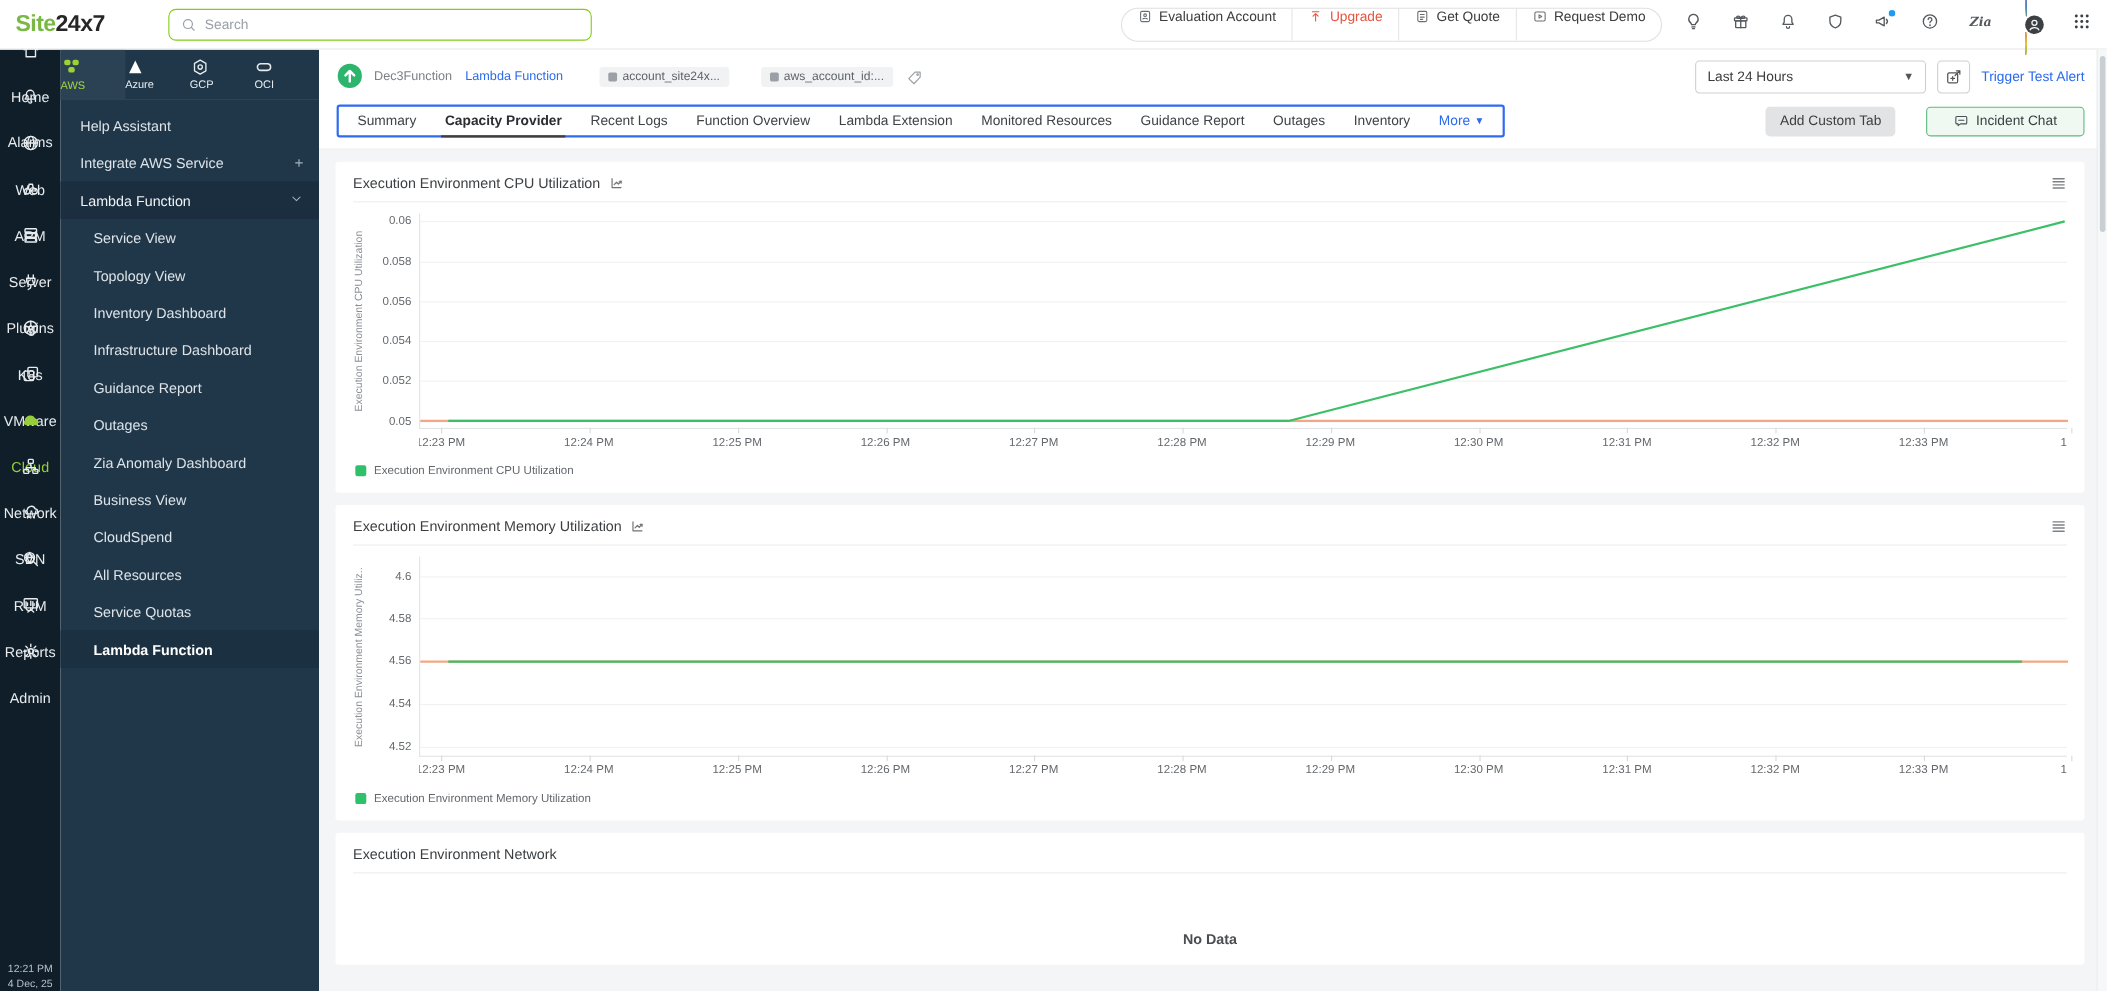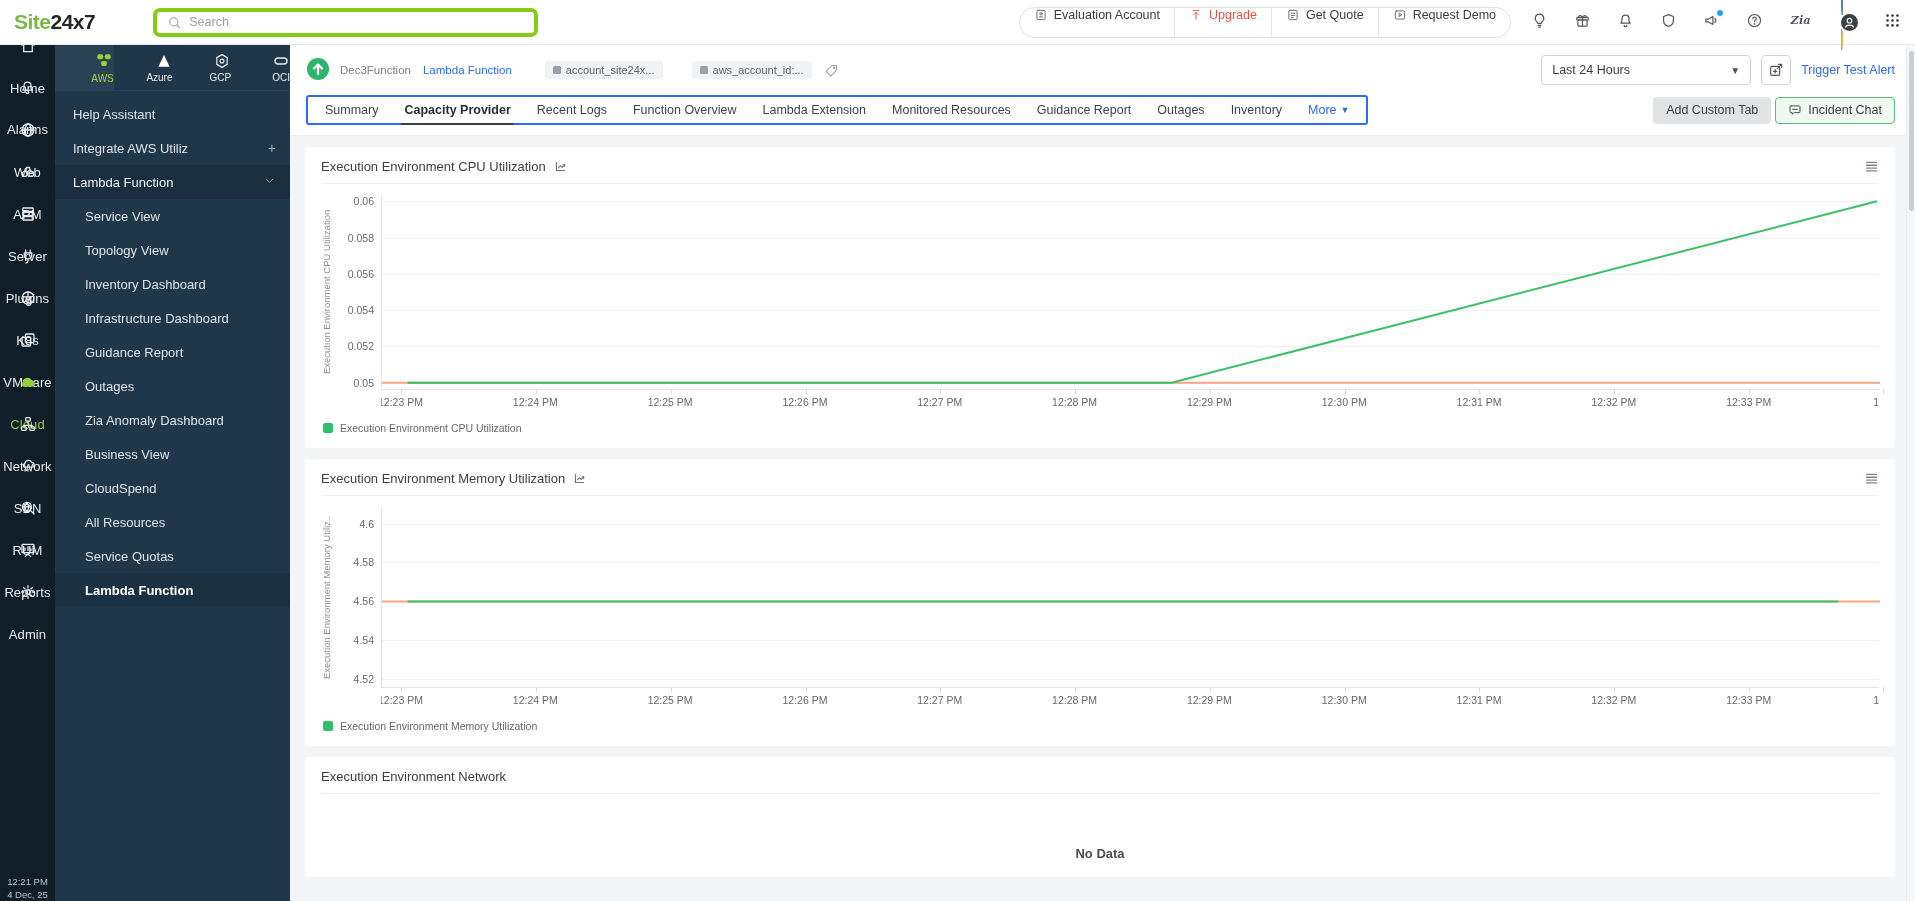--- a/index.html
+++ b/index.html
@@ -5,21 +5,21 @@
   * { margin:0; padding:0; box-sizing:border-box; }
   html,body { width:1915px; height:901px; overflow:hidden; background:#fff;
     font-family:"Liberation Sans", sans-serif; }
   .icon svg { display:block; }
 
   
   .topbar { position:absolute; left:0; top:0; width:1915px; height:45px; background:#fff;
     border-bottom:1px solid #e9e9e9; display:flex; align-items:center; z-index:5; }
   .logo { margin-left:14px; font-size:21px; font-weight:bold; letter-spacing:-0.5px; }
   .logo .lg { color:#79b943; } .logo .ld { color:#262626; }
-  .searchbox { margin-left:58px; width:385px; height:29px; border:4px solid #84cc16; border-radius:7px;
+  .searchbox { margin-left:58px; width:385px; height:29px; border:1px solid #84cc16; border-radius:7px;
     display:flex; align-items:center; padding:0 10px; color:#9aa0a6; }
   .searchbox input { border:none; outline:none; flex:1; font-size:12.5px; margin-left:7px;
     font-family:"Liberation Sans",sans-serif; color:#333; background:transparent; }
   .searchbox input::placeholder{ color:#9aa0a6; }
   .pillgroup { margin-left:auto; display:flex; align-items:center; border:1px solid #e0e0e0;
     border-radius:17px; height:31px; overflow:hidden; }
   .pill { display:flex; gap:6px; padding:0 14px; font-size:12.5px; color:#3c3c3c;
     height:100%; cursor:pointer; }
   .pill + .pill { border-left:1px solid #e6e6e6; }
   .pill .icon { color:#6b6f73; }
@@ -37,21 +37,21 @@
     display:flex; flex-direction:column; align-items:stretch; }
   .rail-item { height:42px; display:flex; flex-direction:column; align-items:center; justify-content:center;
     color:#e8ecef; cursor:pointer; gap:2px; }
   .rail-item .lbl { font-size:13px; letter-spacing:0.1px;margin-top:24px; }
   .rail-item.active { color:#96ce3b; }
   .rail-clock { margin-top:auto; text-align:center; color:#b9c2c9; font-size:9.5px; line-height:13px; }
 
   
   .sidepanel { position:absolute; left:55px; top:45px; bottom:0; width:235px; background:#203749; }
   .cloudtabs { display:flex; height:46px; border-bottom:1px solid #2c4356; }
-  .cloudtab { flex:1; display:flex; flex-direction:column; align-items:flex-end; justify-content:center;
+  .cloudtab { flex:1; display:flex; flex-direction:column; align-items:flex-start; justify-content:center;
     gap:2px; color:#e7ecef; font-size:10px; cursor:pointer; }
   .cloudtab.active { background:#2a4254; color:#a5d63c; }
   .menu { padding-top:6px; }
   .menu-item { height:34px; display:flex; align-items:center; padding:0 14px 0 18px; font-size:13px;
     color:#dde3e8; cursor:pointer; }
   .menu-item .trail { margin-left:auto; color:#9fb0bc; font-size:14px; }
   .menu-item.group { background:#1a2e3f; color:#eef2f5; }
   .menu-item.sub { padding-left:30px; }
   .menu-item.active { font-weight:bold; color:#fff; background:#1b3040; }
 
@@ -83,21 +83,21 @@
     background:#fff; height:30px; padding:0 4px; position:relative; }
   .tab { position:relative; padding:0 13px; font-size:12.5px; color:#3f4347; cursor:pointer;
     height:100%; display:flex; align-items:center; white-space:nowrap; }
   .tab.active { font-weight:bold; color:#2b2e31; }
   .tab.active::after { content:""; position:absolute; left:10px; right:10px; bottom:-2px; height:2.5px; background:#3c3f42; }
   .tab.more { color:#2b6bed; gap:4px; }
   .mh-row3 .spacer { flex:1; }
   .btn-gray { background:#e2e3e5; border:none; border-radius:4px; height:27px; padding:0 13px;
     font-size:12.5px; color:#3c3f42; font-family:"Liberation Sans",sans-serif; cursor:pointer; }
   .btn-chat { display:flex; align-items:center; gap:6px; background:#eff9f2; border:1px solid #5db97c;
-    border-radius:4px; height:27px; padding:0 12px; font-size:12.5px; color:#3c3f42; cursor:pointer; margin-left:4px; }
+    border-radius:4px; height:27px; padding:0 24px; font-size:12.5px; color:#3c3f42; cursor:pointer; margin-left:28px; }
   .btn-chat .icon { color:#4a4e52; }
 
   
   .card { background:#fff; border-radius:3px; margin:11px 20px 0 15px; padding:12px 16px; }
   .card-title-row { display:flex; align-items:center; gap:8px; }
   .card-title { font-size:13px; color:#3c3f42; }
   .trend-ico { color:#6f7276; cursor:pointer; }
   .card-menu { margin-left:auto; color:#7d8186; cursor:pointer; }
   .card-div { border-bottom:1px solid #ededed; margin-top:9px; }
   .chart { display:grid; grid-template-columns:16px 44px 1fr; margin-top:10px; }
@@ -398,21 +398,21 @@
           </svg>
         </span>
         <span>OCI</span>
       </div>
     </div>
   <div class="menu" id="sidemenu">
       <div class="menu-item top">
         <span>Help Assistant</span>
       </div>
       <div class="menu-item top">
-        <span>Integrate AWS Utiliz</span>
+        <span>Integrate AWS Service</span>
         <span class="trail">+</span>
       </div>
       <div class="menu-item group">
         <span>Lambda Function</span>
         <span class="trail"><svg width="13" height="13" viewBox="0 0 24 24" fill="none" stroke="currentColor" stroke-width="1.7" stroke-linecap="round" stroke-linejoin="round">
             <path d="M6 9.5l6 6 6-6"></path>
           </svg></span>
       </div>
       <div class="menu-item sub">
         <span>Service View</span>

